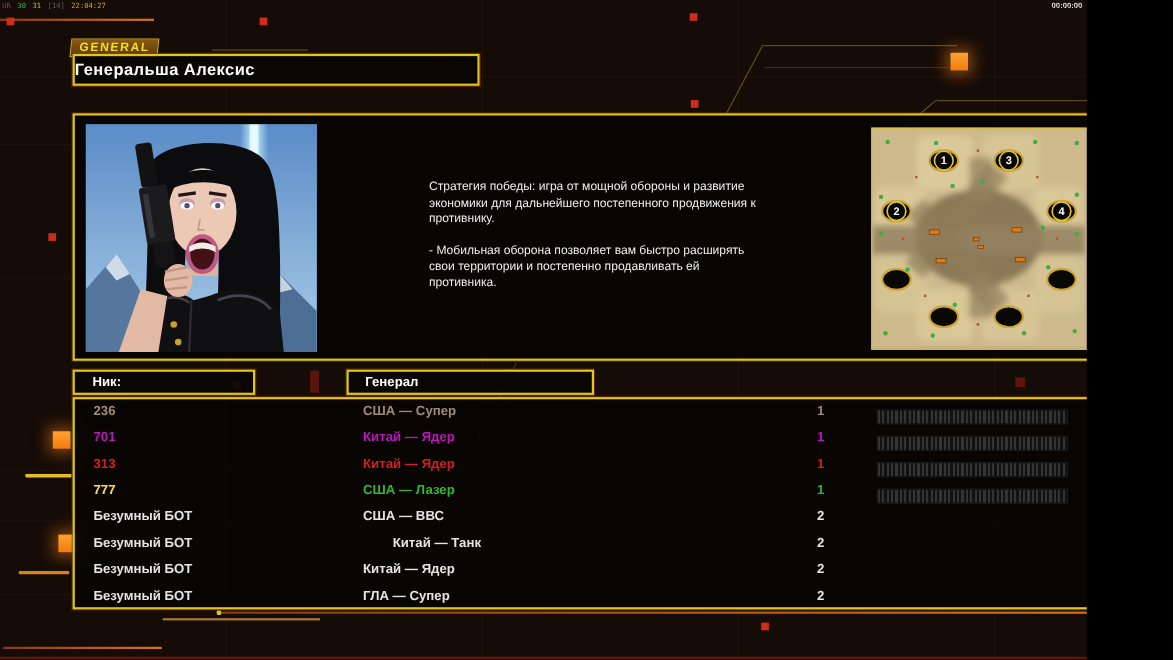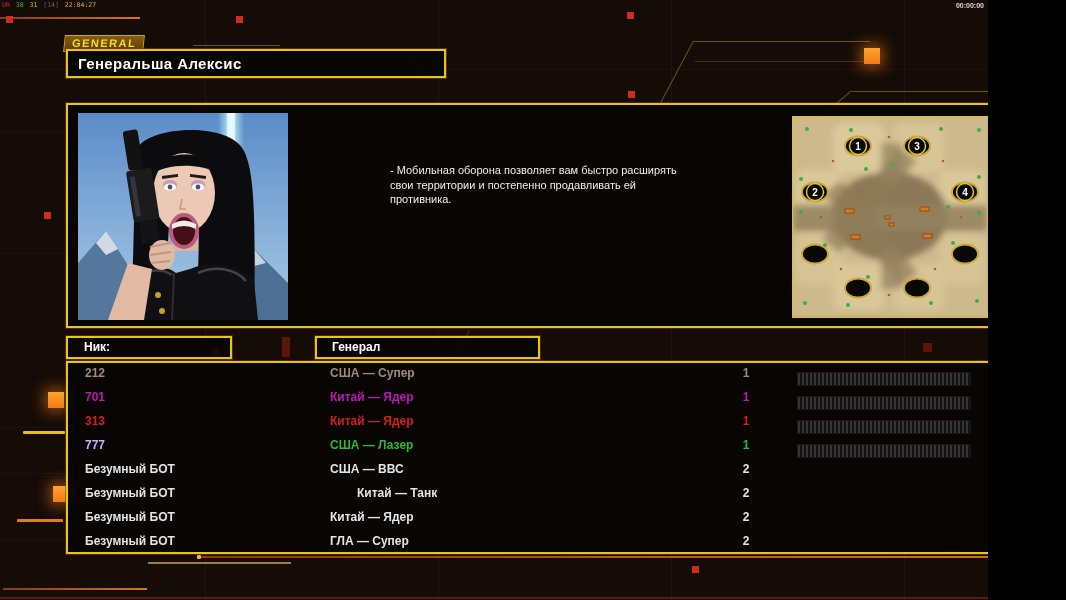--- a/index.html
+++ b/index.html
@@ -27,21 +27,21 @@
 
   
   #gen-tag{position:absolute;left:64px;top:35px;padding:1px 7px 2px 7px;
     background:linear-gradient(180deg,#8a5a14,#5e3a0c);border:1px solid #caa91c;
     color:#f2df1f;font:bold 11px "Liberation Sans",sans-serif;letter-spacing:1.5px;
     transform:skewX(-6deg);}
 
   
   #title-box{position:absolute;left:66px;top:49px;width:366px;height:25px;
     border:2px solid #dcc91b;box-shadow:0 0 0 1px rgba(140,50,10,.7);
-    background:rgba(10,6,3,.92);display:flex;align-items:center;padding-left:10px;}
+    background:rgba(10,6,3,.92);display:flex;align-items:center;}
   #title-box .t{color:#fff;font:bold 15px "Liberation Sans",sans-serif;letter-spacing:.4px;}
 
   
   .panel{position:absolute;border:2px solid #dcc91b;background:rgba(9,5,3,.92);
     box-shadow:0 0 0 1px rgba(140,50,10,.55);}
   #main-panel{left:66px;top:103px;width:928px;height:221px;}
   #table-panel{left:66px;top:361px;width:928px;height:189px;}
 
   #portrait{position:absolute;left:10px;top:8px;width:210px;height:207px;background:#6f9cc9;}
   #strategy{position:absolute;left:322px;top:58px;width:306px;color:#eee;
@@ -194,20 +194,21 @@
           <rect x="58" y="108" width="18" height="22" fill="#141416"></rect>
           <rect x="62" y="128" width="18" height="28" rx="4" transform="rotate(14 71 142)" fill="#101012"></rect>
           <rect x="56" y="62" width="5" height="40" fill="#34343a"></rect>
         </g>
         <ellipse cx="84" cy="142" rx="13" ry="15" fill="#e2b9a2"></ellipse>
         <path d="M72,134 L92,130 M72,142 L93,139 M73,150 L92,148" stroke="#c49680" stroke-width="2" fill="none"></path>
       </svg>
     </div>
 
     <div id="strategy">
+      <p>Стратегия победы: игра от мощной обороны и развитие экономики для дальнейшего постепенного продвижения к противнику.</p>
       <p>- Мобильная оборона позволяет вам быстро расширять свои территории и постепенно продавливать ей противника.</p>
     </div>
 
     <div id="map-box">
       <svg width="194" height="198" viewBox="0 0 194 198">
         <defs>
             <filter id="soft">
               <feGaussianBlur stdDeviation="3"></feGaussianBlur>
             </filter>
           </defs>
@@ -296,39 +297,39 @@
 
   <div id="hdr-nick" class="hdr">
     <span>Ник:</span>
   </div>
   <div id="hdr-general" class="hdr">
     <span>Генерал</span>
   </div>
 
   <div id="table-panel" class="panel">
     <div class="trow" style="top:3px">
-      <span class="c-nick" style="color: rgb(160, 138, 120);">212</span>
+      <span class="c-nick" style="color: rgb(160, 138, 120);">236</span>
       <span class="c-gen" style="color: rgb(160, 138, 120);">США — Супер</span>
       <span class="c-team" style="color: rgb(160, 138, 120);">1</span>
       <div class="pbar"></div>
     </div>
     <div class="trow" style="top:27px">
       <span class="c-nick" style="color: rgb(187, 24, 187);">701</span>
       <span class="c-gen" style="color: rgb(187, 24, 187);">Китай — Ядер</span>
       <span class="c-team" style="color: rgb(187, 24, 187);">1</span>
       <div class="pbar"></div>
     </div>
     <div class="trow" style="top:51px">
       <span class="c-nick" style="color: rgb(212, 32, 32);">313</span>
       <span class="c-gen" style="color: rgb(212, 32, 32);">Китай — Ядер</span>
       <span class="c-team" style="color: rgb(212, 32, 32);">1</span>
       <div class="pbar"></div>
     </div>
     <div class="trow" style="top:75px">
-      <span class="c-nick" style="color: #c4b5fd;">777</span>
+      <span class="c-nick" style="color: #fde047;">777</span>
       <span class="c-gen" style="color: rgb(46, 185, 46);">США — Лазер</span>
       <span class="c-team" style="color: rgb(46, 185, 46);">1</span>
       <div class="pbar"></div>
     </div>
     <div class="trow" style="top:99px">
       <span class="c-nick" style="color: rgb(228, 228, 228);">Безумный БОТ</span>
       <span class="c-gen" style="color: rgb(228, 228, 228);">США — ВВС</span>
       <span class="c-team" style="color: rgb(228, 228, 228);">2</span>
     </div>
     <div class="trow" style="top:123px">

